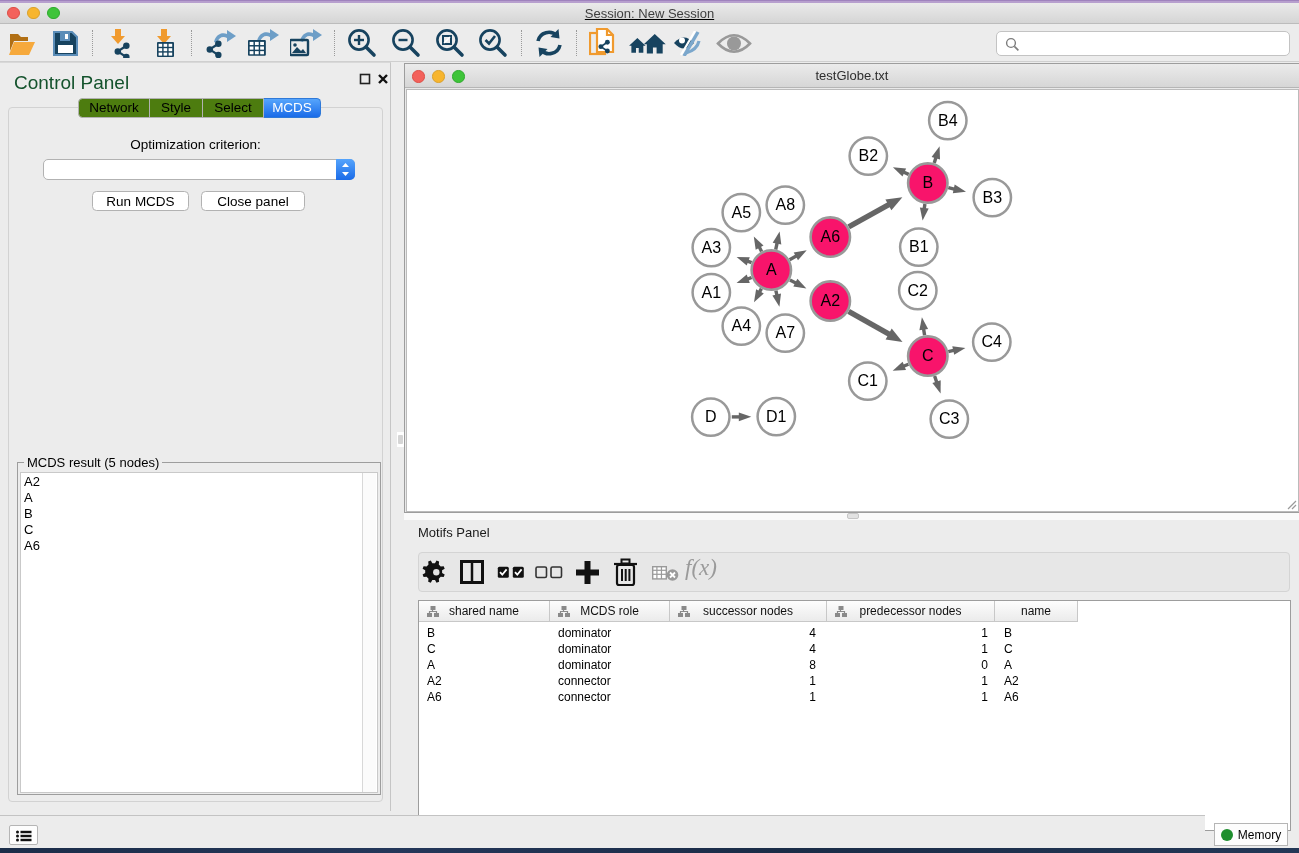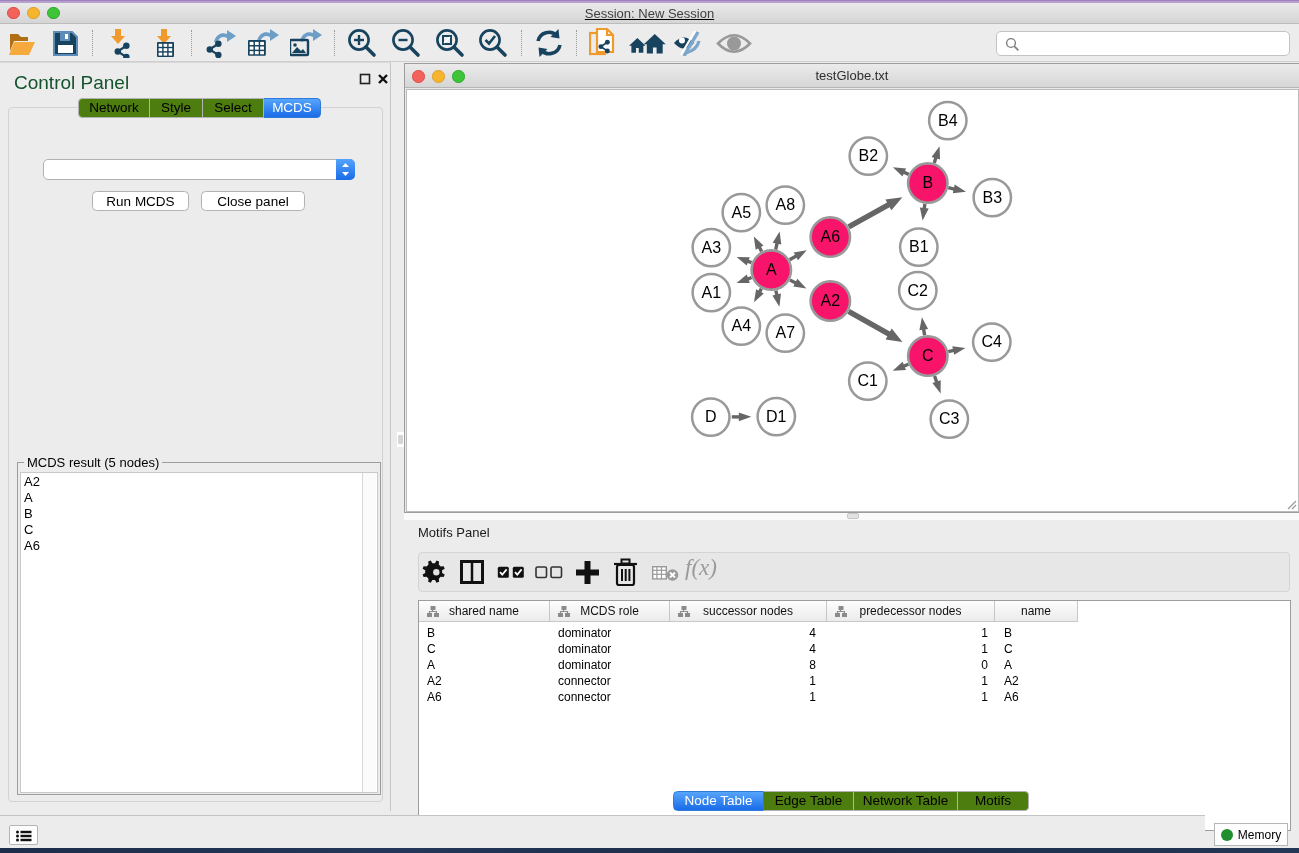--- a/index.html
+++ b/index.html
@@ -195,20 +195,21 @@
 
   <div style="position:absolute;left:8px;top:44px;width:375px;height:695px;border:1px solid #d2d2d2;border-radius:4px;background:#ececec"></div>
 
   <div class="seg" style="left:78px;top:35px">
     <div style="width:72px">Network</div>
     <div style="width:53px">Style</div>
     <div style="width:61px">Select</div>
     <div class="sel" style="width:57px">MCDS</div>
   </div>
 
+  <div style="position:absolute;left:0;top:74px;width:391px;text-align:center;font-size:13.5px;color:#000">Optimization criterion:</div>
 
   <div style="position:absolute;left:43px;top:96px;width:312px;height:21px;background:#fff;border:1px solid #b2b2b2;border-radius:5px">
     <div style="position:absolute;right:-1px;top:-1px;width:19px;height:21px;border-radius:0 5px 5px 0;background:linear-gradient(#55a4fc,#1a6be8)">
       <svg width="19" height="21" viewBox="0 0 19 21">
           <path d="M6 8 L9.5 4 L13 8 Z" fill="#fff"></path>
           <path d="M6 13 L9.5 17 L13 13 Z" fill="#fff"></path>
         </svg>
     </div>
   </div>
 
@@ -414,26 +415,20 @@
       </div>
       <div class="trow" style="top:88px">
 <span style="left:8px">A6</span>
         <span style="left:139px">connector</span>
 <span style="left:251px;width:146px;text-align:right">1</span>
 <span style="left:408px;width:161px;text-align:right">1</span>
 <span style="left:585px">A6</span>
       </div>
   </div>
 
-  <div class="seg" style="left:269px;top:271px">
-    <div class="sel" style="width:91px">Node Table</div>
-    <div style="width:90px">Edge Table</div>
-    <div style="width:104px">Network Table</div>
-    <div style="width:71px">Motifs</div>
-  </div>
 </div>
 <svg style="position:absolute;left:422px;top:558px" width="29" height="30" viewBox="0 0 29 30">
     <g transform="translate(0,-3)">
       <path d="M13 8.2 l1.5-2.6 2.6 1 -0.3 3 1.9 1.9 3-0.3 1 2.6-2.6 1.5 0 2.7 2.6 1.5-1 2.6-3-0.3-1.9 1.9 0.3 3-2.6 1-1.5-2.6-2.7 0-1.5 2.6-2.6-1 0.3-3-1.9-1.9-3 0.3-1-2.6 2.6-1.5 0-2.7-2.6-1.5 1-2.6 3 0.3 1.9-1.9-0.3-3 2.6-1 1.5 2.6 z" fill="#111"></path>
       <circle cx="14.3" cy="17.3" r="3.2" fill="#e3e3e3"></circle>
     </g>
   </svg>
 <svg style="position:absolute;left:460px;top:560px" width="25" height="24" viewBox="0 0 25 24">
     <rect x="1.5" y="1.5" width="21" height="21" fill="none" stroke="#111" stroke-width="3"></rect>
     <line x1="12" y1="2" x2="12" y2="22" stroke="#111" stroke-width="2.5"></line>

